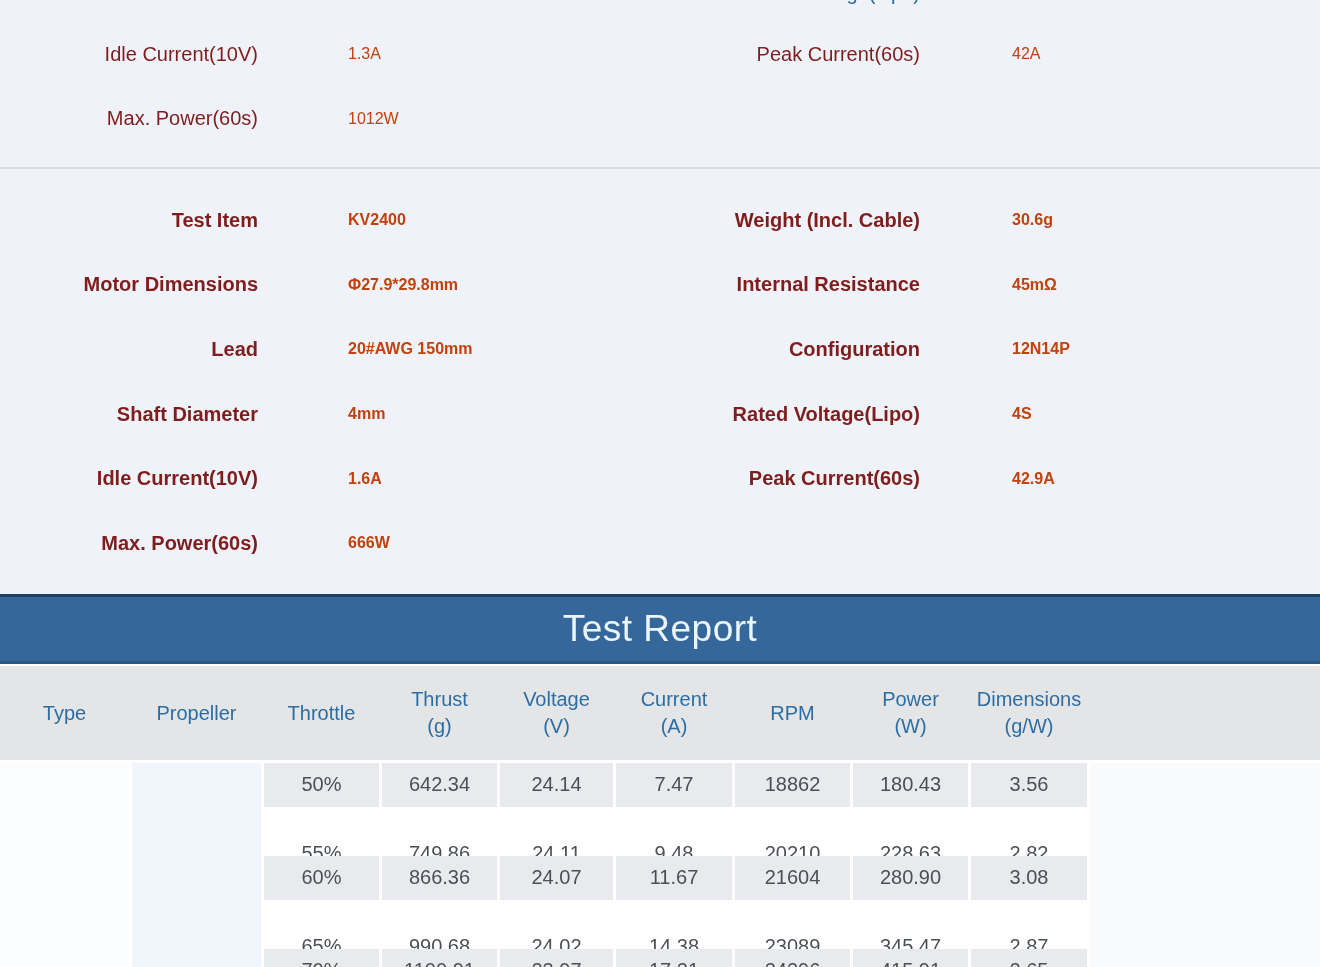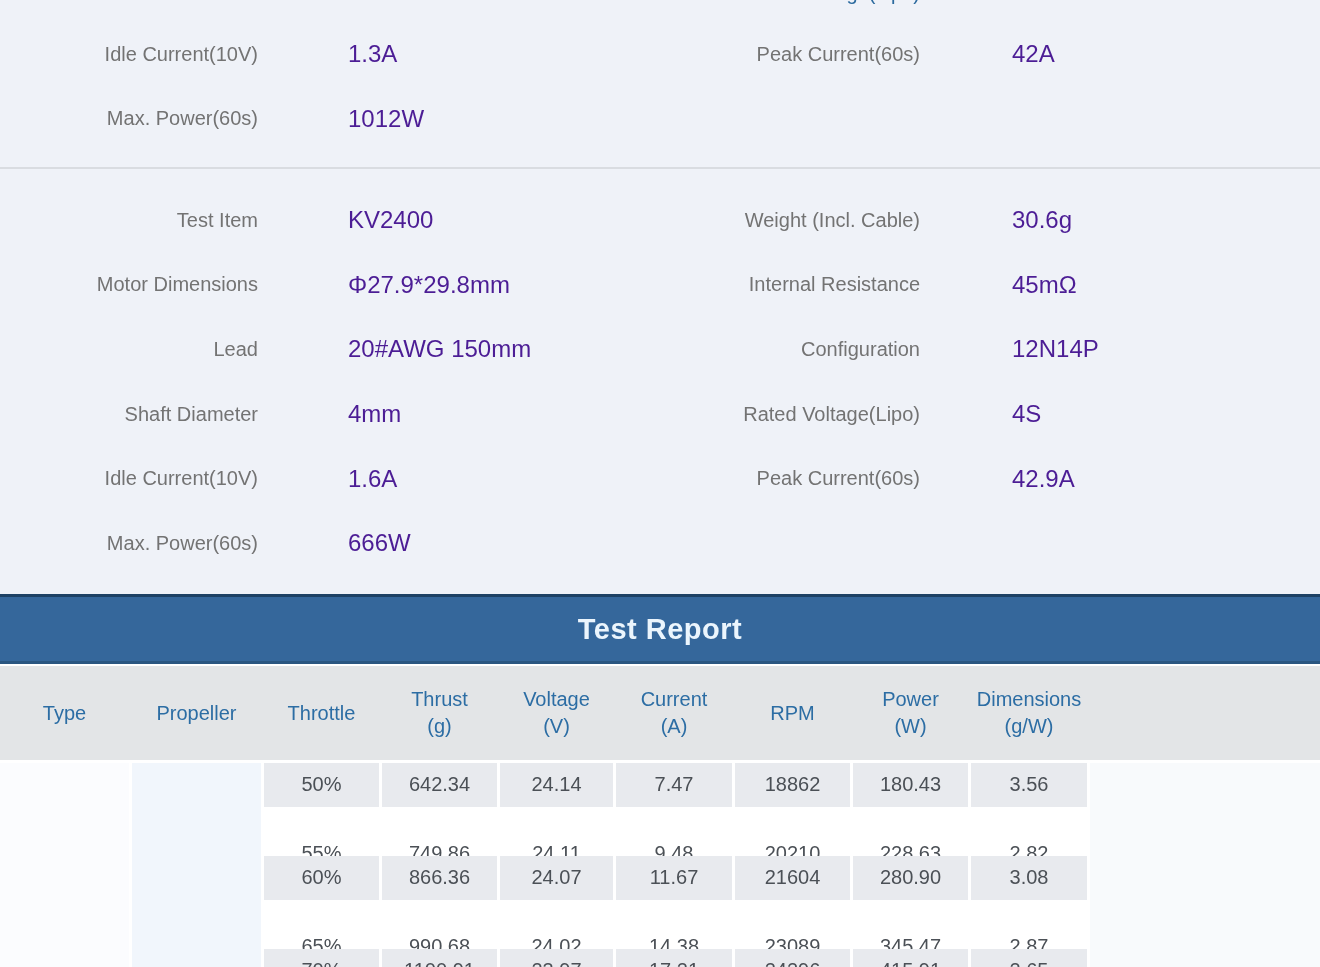--- a/index.html
+++ b/index.html
@@ -13,37 +13,38 @@
   .spec-top {
     height:169px;
     padding-top:22px;
     border-bottom:2px solid #d9dce1;
     position:relative;
     overflow:hidden;
   }
   .spec-main {
     height:425px;
     padding-top:19px;
+    font-weight:bold;
   }
   .spec-row {
     display:grid;
     grid-template-columns:283px 377px 260px 400px;
     align-items:center;
     height:64.6px;
   }
   .spec-label {
-    color:#737373;
+    color:#7f1d1d;
     font-size:20px;
     text-align:right;
     padding-right:25px;
   }
   .spec-label.right { padding-right:0; }
   .spec-value {
-    color:#4c1d95;
-    font-size:24px;
+    color:#c2410c;
+    font-size:16px;
     text-align:left;
     padding-left:65px;
   }
   .spec-value.right { padding-left:92px; }
   .clipped-label {
     position:absolute;
     top:-19px;
     left:660px;
     width:260px;
     text-align:right;
@@ -56,23 +57,22 @@
     height:70px;
     background:#35679b;
     border-top:3px solid #1d4164;
     border-bottom:3px solid #2a5680;
     display:flex;
     align-items:center;
     justify-content:center;
   }
   .banner-title {
     color:#ebf5fd;
-    font-size:29px;
+    font-size:37px;
     letter-spacing:0.5px;
-    font-weight:bold;
   }
   .band-gap { height:2px; background:#ffffff; }
   
   .grid-cols {
     display:grid;
     grid-template-columns:129px 129px 115px 115px 113px 116px 115px 115px 116px 230px;
     column-gap:3px;
   }
   .report-header {
     background:#e3e5e7;

